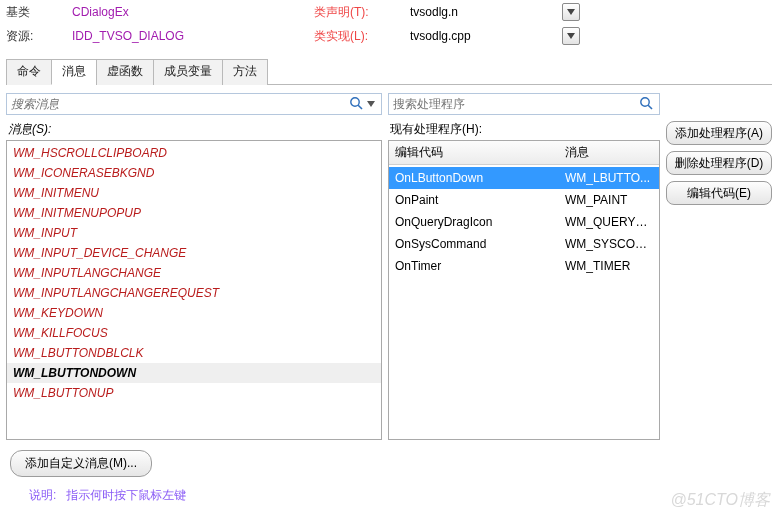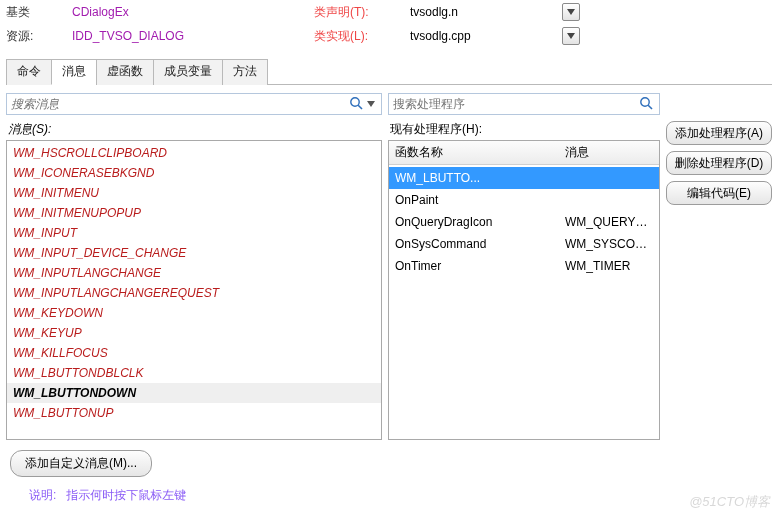--- a/index.html
+++ b/index.html
@@ -123,21 +123,21 @@
   padding: 4px 14px;
   border: 1px solid #9c9c9c;
   background: linear-gradient(#fdfdfd,#e6e6e6);
   border-radius: 12px;
   cursor: pointer;
   font: inherit;
 }
 .explain { margin-top: 10px; color:#8b5cf6;margin-left:19px; }
 .watermark {
   position: absolute; right: 8px; bottom: 4px;
-  color: #d8d8d8; font-size: 13px; font-style: italic;
+  color: #d8d8d8; font-size: 16px; font-style: italic;
 }
 </style>
 </head>
 <body>
 
 <div class="form-area">
   <div class="form-row">
     <span class="form-label">基类</span>
     <span class="form-val">CDialogEx</span>
     <span class="form-mid-label">类声明(T):</span>
@@ -193,21 +193,20 @@
       <div class="list-inner" id="msg-list">
           <div class="list-item">WM_HSCROLLCLIPBOARD</div>
           <div class="list-item">WM_ICONERASEBKGND</div>
           <div class="list-item">WM_INITMENU</div>
           <div class="list-item">WM_INITMENUPOPUP</div>
           <div class="list-item">WM_INPUT</div>
           <div class="list-item">WM_INPUT_DEVICE_CHANGE</div>
           <div class="list-item">WM_INPUTLANGCHANGE</div>
           <div class="list-item">WM_INPUTLANGCHANGEREQUEST</div>
           <div class="list-item">WM_KEYDOWN</div>
-          <div class="list-item">WM_KEYUP</div>
           <div class="list-item">WM_KILLFOCUS</div>
           <div class="list-item">WM_LBUTTONDBLCLK</div>
           <div class="list-item bold">WM_LBUTTONDOWN</div>
           <div class="list-item">WM_LBUTTONUP</div>
         </div>
     </div>
   </div>
 
   <div class="right-col">
     <div class="search-box">
@@ -217,29 +216,31 @@
             <circle cx="6" cy="6" r="4.2" stroke="#2f6fbb" stroke-width="1.4" fill="none"></circle>
             <line x1="9.2" y1="9.2" x2="13" y2="13" stroke="#2f6fbb" stroke-width="1.6"></line>
           </svg>
       </span>
     </div>
     <div class="section-label">
       <span>现有处理程序(H):</span>
     </div>
     <div class="list-box">
       <div class="list-header">
-        <div class="col fn">函数名称</div>
+        <div class="col fn">编辑代码</div>
         <div class="col msg">消息</div>
       </div>
       <div class="list-inner" id="handler-list">
           <div class="grid-row selected">
+            <div class="col fn">OnLButtonDown</div>
             <div class="col msg">WM_LBUTTO...</div>
           </div>
           <div class="grid-row">
             <div class="col fn">OnPaint</div>
+            <div class="col msg">WM_PAINT</div>
           </div>
           <div class="grid-row">
             <div class="col fn">OnQueryDragIcon</div>
             <div class="col msg">WM_QUERYD...</div>
           </div>
           <div class="grid-row">
             <div class="col fn">OnSysCommand</div>
             <div class="col msg">WM_SYSCOM...</div>
           </div>
           <div class="grid-row">

